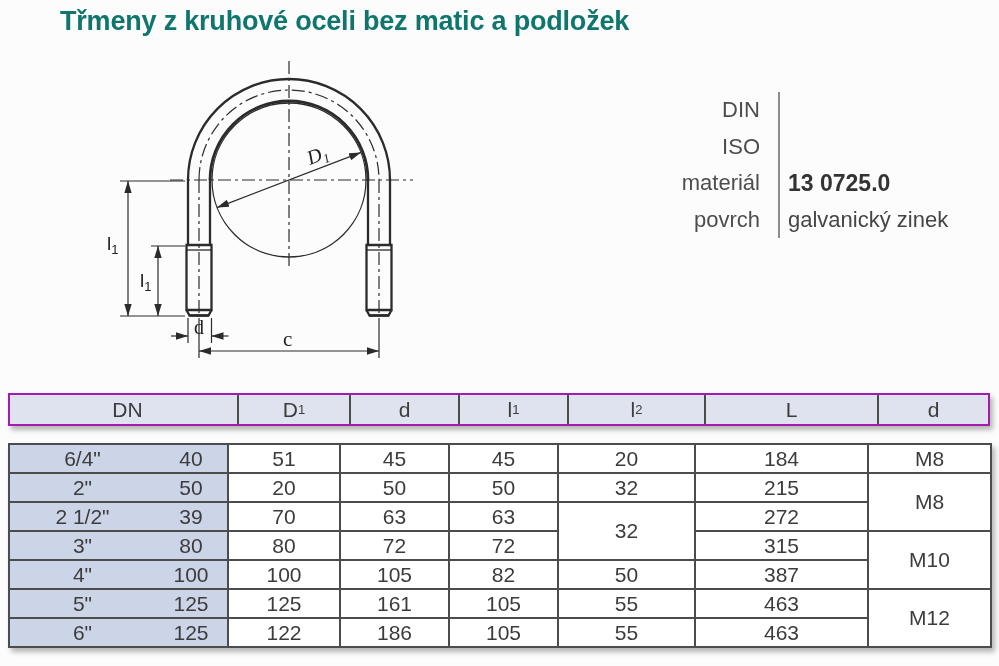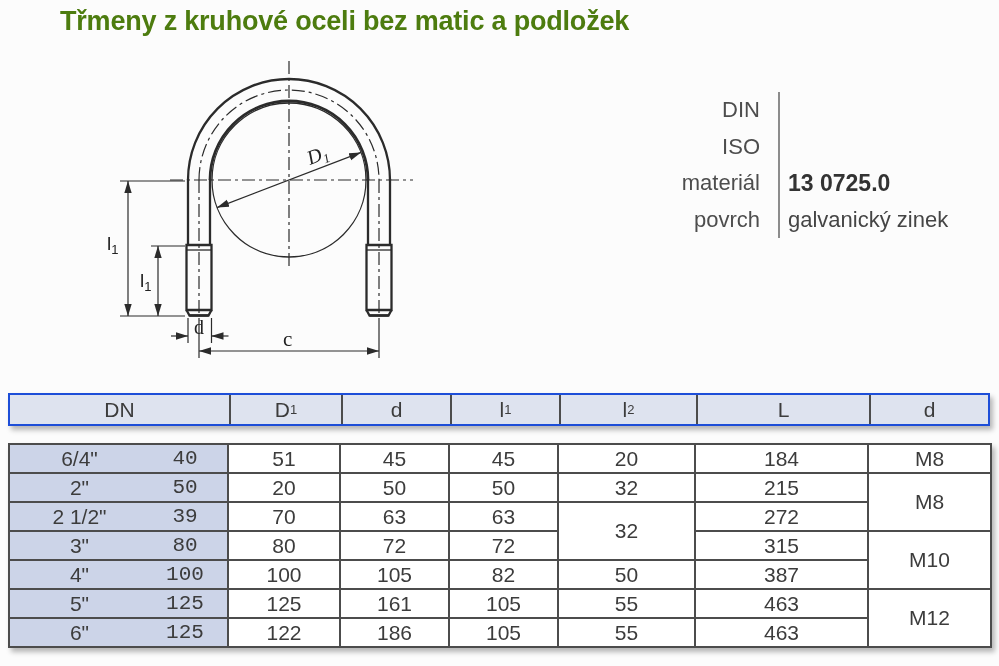--- a/index.html
+++ b/index.html
@@ -3,56 +3,56 @@
 <meta charset="utf-8">
 <style>
   html,body{margin:0;padding:0;}
   .page{
     position:relative; width:999px; height:666px; background:#fcfcfc;
     font-family:"Liberation Sans", sans-serif; overflow:hidden;
   }
   
   .title{
     position:absolute; left:60px; top:6px; margin:0;
-    font-size:27px; font-weight:bold; color:#4d7c0f; letter-spacing:-0.2px;
+    font-size:27px; font-weight:bold; color:#0f766e; letter-spacing:-0.2px;
   }
   
   .diagram{ position:absolute; left:95px; top:53px; }
   
   .specs{ position:absolute; left:640px; top:92px; width:352px; display:flex;
           font-size:22px; color:#4d4d4d; }
   .spec-labels{ width:138px; text-align:right; padding-right:18px; box-sizing:border-box;}
   .spec-values{ border-left:2px solid #8c8c8c; padding-left:8px; flex:1; color:#454545;}
   .spec-row{ height:36.5px; line-height:36.5px; white-space:nowrap;}
   .spec-value-bold{ font-weight:bold; color:#333; font-size:23px;}
   
   .thead{
     position:absolute; left:8px; top:393px; width:982px; height:33px;
     box-sizing:border-box; display:grid;
     grid-template-columns:219px 112px 109px 109px 137px 173px 1fr;
-    background:#dee3ef; border:2px solid #1d4ed8;
+    background:#dee3ef; border:2px solid #a21caf;
     box-shadow:3px 4px 5px rgba(0,0,0,0.28);
-    font-size:21px; color:#3c3c3c;
+    font-size:21px; color:#3c3c3c;padding-left:8px;
   }
   .thead .hcell{ display:flex; align-items:center; justify-content:center; border-left:2px solid #4c4c4c;}
   .thead .hcell:first-child{ border-left:none;}
   sub.hdr{ font-size:13px; line-height:0;}
   
   .dims{
     position:absolute; left:8px; top:443px; width:984px;
     border-collapse:collapse; table-layout:fixed;
     font-size:21px; color:#3c3c3c;
     box-shadow:3px 4px 5px rgba(0,0,0,0.28);
     background:#ffffff;
   }
   .dims td{ border:2px solid #4c4c4c; height:27px; text-align:center; padding:0;}
   .dims td.dn{ background:#ccd4e8; }
   .dn-wrap{ display:flex; width:100%; align-items:center;}
   .dn-in{ flex:1.15; text-align:center;}
-  .dn-mm{ width:72px; text-align:center; padding-right:6px;font-family:Liberation Mono, monospace;}
+  .dn-mm{ width:72px; text-align:center; padding-right:0;}
   
   .ln{ stroke:#2b2b2b; fill:none; }
   .thick{ stroke-width:2.8;}
   .mid{ stroke-width:2.3;}
   .thin{ stroke-width:1.3;}
   .dim{ stroke-width:1.2;}
   .dash{ stroke-width:1.2; stroke-dasharray:13 4 3 4;}
   .dlabel{ fill:#222; }
 </style>
 </head>

